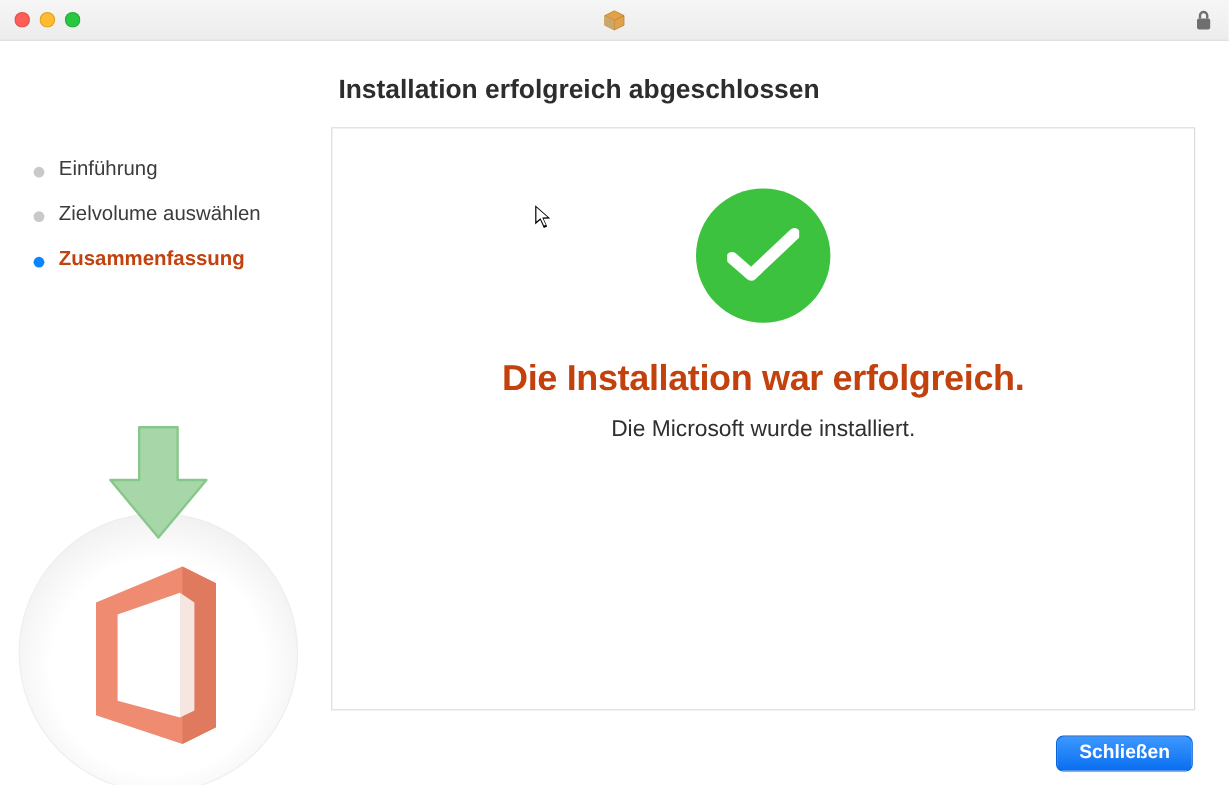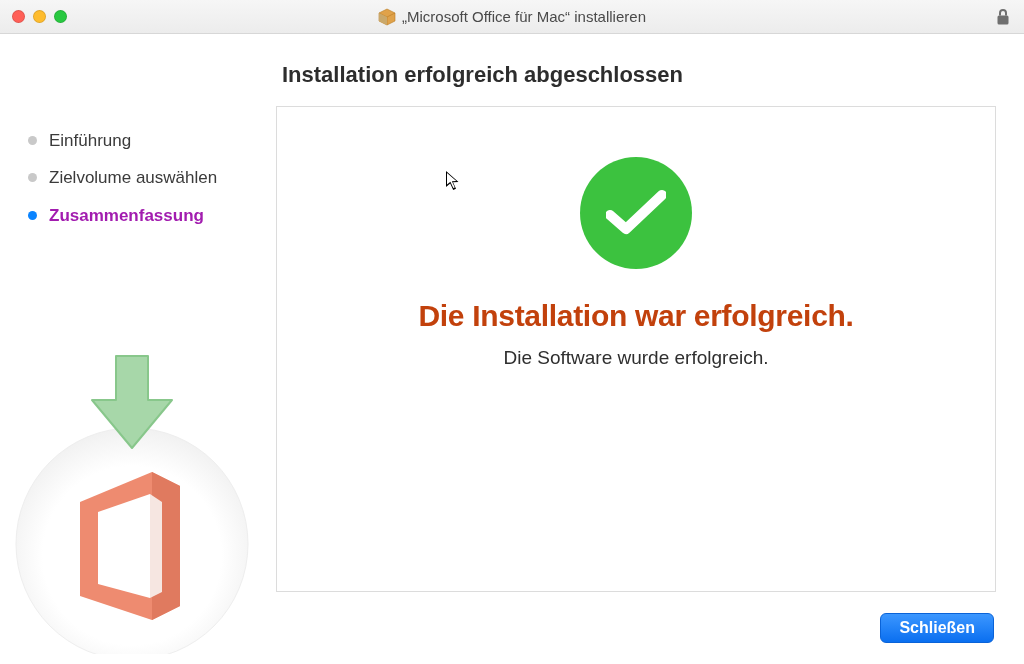--- a/index.html
+++ b/index.html
@@ -48,35 +48,35 @@
     }
     .sidebar {
       width: 258px;
       padding: 88px 0 0 28px;
       position: relative;
       flex-shrink: 0;
     }
     .sidebar-list { list-style: none; }
     .sidebar-item {
       display: flex;
-      align-items: flex-start;
+      align-items: center;
       gap: 12px;
       padding: 8px 0;
       font-size: 17px;
       color: #3b3b3b;
       line-height: 1.25;
     }
     .sidebar-item .dot {
       width: 9px; height: 9px; border-radius: 50%;
       background: #c9c9c9;
       margin-top: 6px;
       flex-shrink: 0;
     }
     .sidebar-item.active .dot { background: #0a84ff; }
-    .sidebar-item.active .label { font-weight: 700; color: #a21caf; }
+    .sidebar-item.active .label { font-weight: 700; color: #c2410c; }
     .sidebar-item .label { max-width: 190px; }
 
     .sidebar-art {
       position: absolute;
       left: 12px;
       bottom: 10px;
       width: 240px; height: 300px;
       pointer-events: none;
     }
 
@@ -167,21 +167,20 @@
   </div>
   <div class="title-center">
     <span class="pkg-icon">
       <svg viewBox="0 0 18 18">
         <path d="M1 5 L9 1 L17 5 L17 13 L9 17 L1 13 Z" fill="#e0a24a" stroke="#b97a22" stroke-width="0.6"></path>
         <path d="M1 5 L9 9 L17 5" fill="none" stroke="#b97a22" stroke-width="0.6"></path>
         <path d="M9 9 L9 17" fill="none" stroke="#b97a22" stroke-width="0.6"></path>
         <path d="M1 5 L9 9 L9 17 L1 13 Z" fill="#caa86a"></path>
       </svg>
     </span>
-    <span>„Microsoft Office für Mac“ installieren</span>
   </div>
   <span class="lock-icon">
     <svg viewBox="0 0 14 18">
       <rect x="1.5" y="7.5" width="11" height="9" rx="1.5" fill="#6f6f6f"></rect>
       <path d="M4 7.5 V5 a3 3 0 0 1 6 0 V7.5" fill="none" stroke="#6f6f6f" stroke-width="2"></path>
     </svg>
   </span>
 </div>
 
 <div class="body">
@@ -230,21 +229,21 @@
   <main class="main">
     <div class="main-heading">Installation erfolgreich abgeschlossen</div>
 
     <div class="content-panel">
       <div class="check-badge">
         <svg viewBox="0 0 60 48">
           <path d="M4 26 L20 40 L56 6" fill="none" stroke="#ffffff" stroke-width="10" stroke-linecap="round" stroke-linejoin="round"></path>
         </svg>
       </div>
       <div class="success-title">Die Installation war erfolgreich.</div>
-      <div class="success-sub">Die Software wurde erfolgreich.</div>
+      <div class="success-sub">Die Microsoft wurde installiert.</div>
     </div>
 
     <div class="footer">
       <button class="btn primary">
         <span>Schließen</span>
       </button>
     </div>
   </main>
 
 </div>

